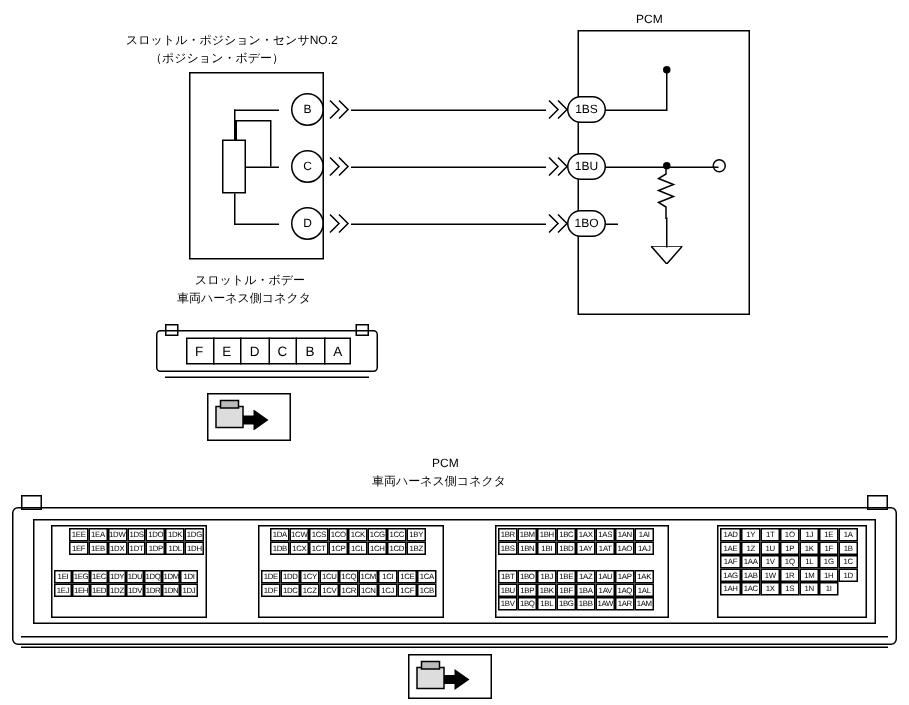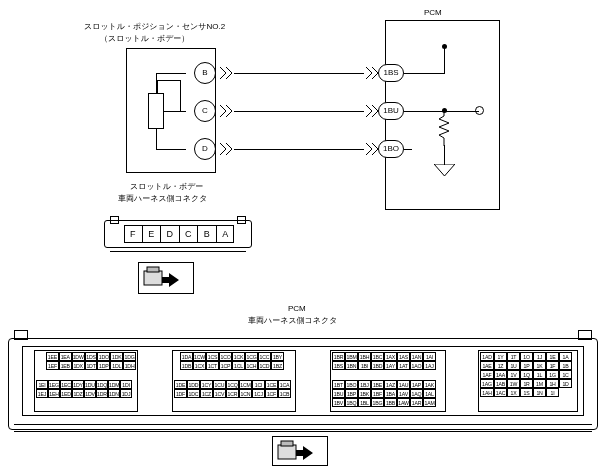--- a/index.html
+++ b/index.html
@@ -18,21 +18,21 @@
   
   .cellrow{display:flex;}
   .cell{border:0.8px solid #000;box-sizing:border-box;font-size:5.2px;line-height:8px;text-align:center;height:9px;letter-spacing:-0.2px;}
   .grp{border:1px solid #000;box-sizing:border-box;padding:1px;background:#fff;}
   .smallconn{border:1.2px solid #000;box-sizing:border-box;background:#fff;}
 </style>
 </head>
 <body>
 
 <div class="abs lbl" style="left:84px;top:22px;">スロットル・ポジション・センサNO.2</div>
-<div class="abs lbl" style="left:100px;top:34px;">（スロットル・ボデー）</div>
+<div class="abs lbl" style="left:100px;top:34px;">（ポジション・ボデー）</div>
 <div class="abs lbl" style="left:424px;top:8px;">PCM</div>
 
 <div class="abs box" style="left:126px;top:48px;width:90px;height:125px;"></div>
 
 <div class="abs box" style="left:148px;top:93px;width:16px;height:36px;"></div>
 
 <div class="abs wire hline" style="left:156px;top:80px;width:2px;height:14px;"></div>
 <div class="abs wire hline" style="left:156px;top:80px;width:24px;"></div>
 <div class="abs wire vline" style="left:180px;top:80px;height:31px;"></div>
 <div class="abs wire hline" style="left:156px;top:73px;width:30px;"></div>

